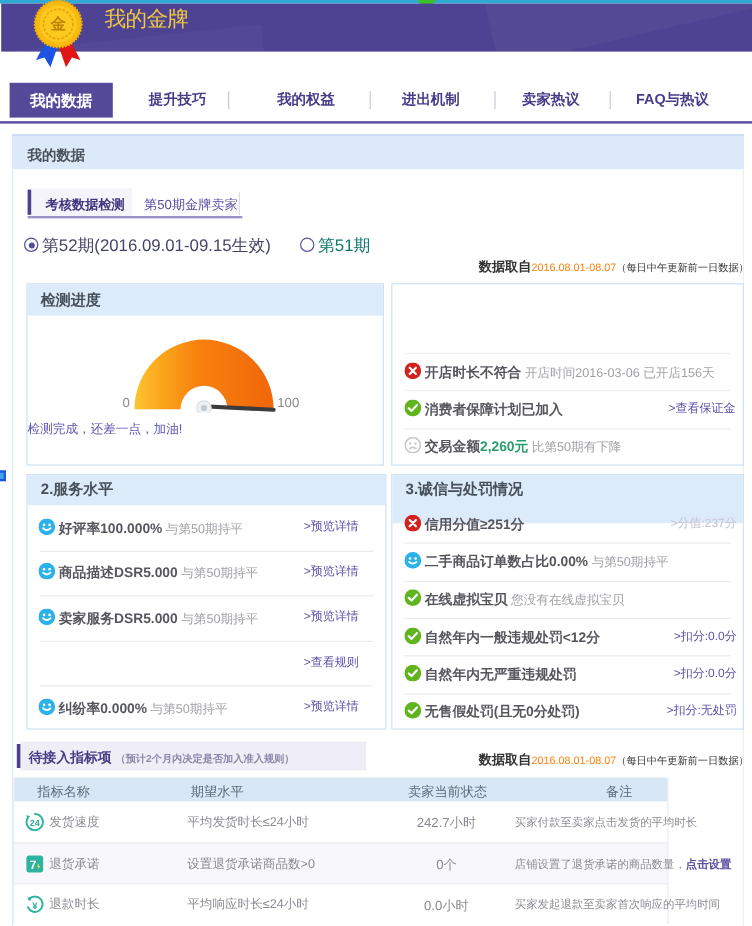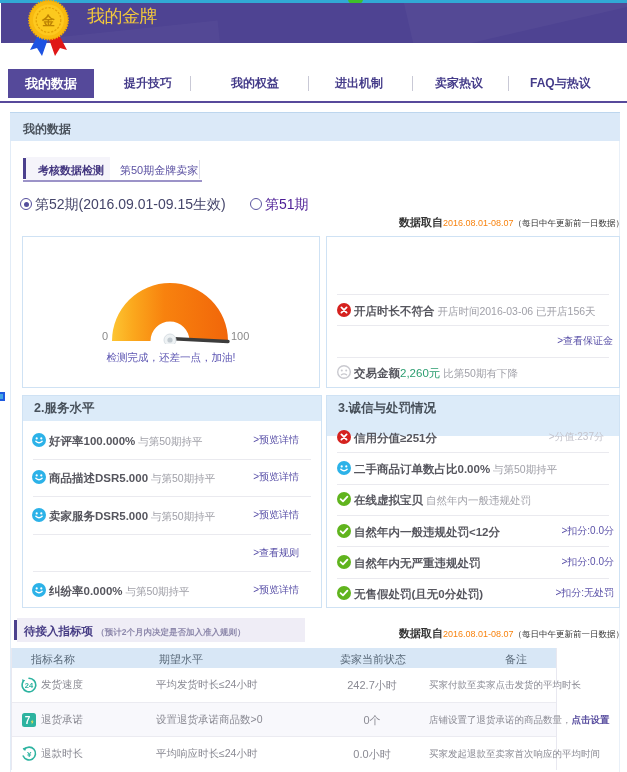--- a/index.html
+++ b/index.html
@@ -58,61 +58,66 @@
 <div class="a" style="left:23px;top:158px;width:3px;height:21px;background:#4c418e"></div>
 <div class="a" style="left:38px;top:163px;font-size:11px;font-weight:bold;color:#42357f">考核数据检测</div>
 <div class="a" style="left:120px;top:163px;font-size:11px;color:#5b51a2">第50期金牌卖家</div>
 <div class="a" style="left:199px;top:160px;width:1px;height:19px;background:#dcdcea"></div>
 <div class="a" style="left:23px;top:180px;width:179px;height:2px;background:#9c93c8"></div>
 
 <div class="a" style="left:20px;top:198px;width:12px;height:12px;border:1.5px solid #544e9c;border-radius:50%"></div>
 <div class="a" style="left:23.5px;top:201.5px;width:5px;height:5px;background:#544e9c;border-radius:50%"></div>
 <div class="a" style="left:35px;top:196px;font-size:14px;color:#45456a">第52期(2016.09.01-09.15生效)</div>
 <div class="a" style="left:250px;top:198px;width:12px;height:12px;border:1.5px solid #5b55a0;border-radius:50%"></div>
-<div class="a" style="left:265px;top:196px;font-size:14px;color:#4c1d95">第51期</div>
+<div class="a" style="left:265px;top:196px;font-size:14px;color:#0f766e">第51期</div>
 
 <div class="a" style="right:3px;top:215px;font-size:8.5px;color:#333;white-space:nowrap"><b style="font-size:11px">数据取自</b><span style="color:#f8830f;font-size:9px">2016.08.01-08.07</span>（每日中午更新前一日数据）</div>
 
 <div class="a" style="left:-2px;top:392px;width:7px;height:9px;background:#44a5e5;border:2px solid #1e5ae0"></div>
 
 <div class="panel" style="left:22px;top:236px;width:298px;height:152px">
+<div class="phd" style="height:26px;line-height:26px">检测进度</div>
 <svg class="a" style="left:83px;top:45px" width="130" height="62" viewBox="0 0 130 62">
 <defs>
         <linearGradient id="gg" x1="0" y1="0" x2="1" y2="0">
 <stop offset="0" stop-color="#fdc532"></stop>
           <stop offset="0.18" stop-color="#fba81d"></stop>
 <stop offset="0.45" stop-color="#f8820e"></stop>
           <stop offset="1" stop-color="#f1660a"></stop>
 </linearGradient>
       </defs>
 <path d="M6,59 A58,58 0 0 1 122,59 L83.5,59 A19.5,19.5 0 0 0 44.5,59 Z" fill="url(#gg)"></path>
 <line x1="63" y1="56.5" x2="122" y2="59.5" stroke="#3c3c3c" stroke-width="3.4" stroke-linecap="round"></line>
 <circle cx="64" cy="58" r="6" fill="#eef2f4" stroke="#d9dfe4" stroke-width="1"></circle>
 <circle cx="64" cy="58" r="2.6" fill="#c2cad0"></circle>
 </svg>
 <div class="a" style="left:79px;top:93px;font-size:11px;color:#8a8a8a">0</div>
 <div class="a" style="left:208px;top:93px;font-size:11px;color:#8a8a8a">100</div>
-<div class="a" style="left:0;right:0;top:114px;text-align:center;font-size:10.5px;color:#5c55b2">检测完成，还差一点，加油!</div>
+<div class="a" style="left:0;right:0;top:114px;text-align:left;font-size:10.5px;color:#5c55b2">检测完成，还差一点，加油!</div>
 </div>
 
 <div class="panel" style="left:326px;top:236px;width:294px;height:152px">
 <div class="sep" style="top:56.5px"></div>
 <div class="it" style="left:10px;top:63.5px"><span class="ic"><svg width="14" height="14" viewBox="0 0 14 14">
           <circle cx="7" cy="7" r="7" fill="#d5211e"></circle>
           <path d="M4.4,4.4 L9.6,9.6 M9.6,4.4 L4.4,9.6" stroke="#fff" stroke-width="1.8" stroke-linecap="round"></path>
         </svg></span><span class="bt">开店时长不符合</span><span class="gy"> 开店时间2016-03-06 已开店156天</span></div>
 <div class="sep" style="top:88px"></div>
+<div class="it" style="left:10px;top:95px"><span class="ic"><svg width="14" height="14" viewBox="0 0 14 14">
+          <circle cx="7" cy="7" r="7" fill="#60b41e"></circle>
+          <path d="M3.6,7.2 L6,9.4 L10.4,4.6" fill="none" stroke="#fff" stroke-width="1.8" stroke-linecap="round" stroke-linejoin="round"></path>
+        </svg></span><span class="bt">消费者保障计划已加入</span></div>
 <div class="it lk" style="left:auto;right:6px;top:95px">&gt;查看保证金</div>
 <div class="sep" style="top:120px"></div>
 <div class="it" style="left:10px;top:126px"><span class="ic"><svg width="14" height="14" viewBox="0 0 14 14">
           <circle cx="7" cy="7" r="6.3" fill="none" stroke="#c9c9cf" stroke-width="1.4"></circle>
           <circle cx="4.8" cy="5.6" r="1" fill="#c9c9cf"></circle>
           <circle cx="9.2" cy="5.6" r="1" fill="#c9c9cf"></circle>
           <path d="M4.4,9.8 Q7,7.8 9.6,9.8" fill="none" stroke="#c9c9cf" stroke-width="1.3" stroke-linecap="round"></path>
-        </svg></span><span class="bt">交易金额</span><span style="font-size:11.5px;font-weight:normal;color:#2a9d6f">2,260元</span><span class="gy"> 比第50期有下降</span></div>
+        </svg></span><span class="bt">交易金额</span><span style="font-size:11.5px;font-weight:bold;color:#2a9d6f">2,260元</span><span class="gy"> 比第50期有下降</span></div>
 </div>
 
 <div class="panel" style="left:22px;top:395px;width:300px;height:213px">
 <div class="phd" style="height:25px;line-height:25px">2.服务水平</div>
 <div class="it" style="left:9px;top:35px"><span class="ic"><svg width="14" height="14" viewBox="0 0 14 14">
           <circle cx="7" cy="7" r="7" fill="#2cb2e8"></circle>
           <circle cx="4.7" cy="5.4" r="1.1" fill="#fff"></circle>
           <circle cx="9.3" cy="5.4" r="1.1" fill="#fff"></circle>
           <path d="M3.9,8.2 Q7,11.2 10.1,8.2" fill="none" stroke="#fff" stroke-width="1.5" stroke-linecap="round"></path>
         </svg></span><span class="bt">好评率100.000%</span><span class="gy"> 与第50期持平</span></div>
@@ -144,33 +149,33 @@
         </svg></span><span class="bt">纠纷率0.000%</span><span class="gy"> 与第50期持平</span></div>
 <div class="it lk" style="left:auto;right:22px;top:185.2px">&gt;预览详情</div>
 </div>
 
 <div class="panel" style="left:326px;top:395px;width:294px;height:213px">
 <div class="phd" style="height:40px;line-height:25px">3.诚信与处罚情况</div>
 <div class="it" style="left:10px;top:31.7px"><span class="ic"><svg width="14" height="14" viewBox="0 0 14 14">
           <circle cx="7" cy="7" r="7" fill="#d5211e"></circle>
           <path d="M4.4,4.4 L9.6,9.6 M9.6,4.4 L4.4,9.6" stroke="#fff" stroke-width="1.8" stroke-linecap="round"></path>
         </svg></span><span class="bt">信用分值≥251分</span></div>
-<div class="it" style="left:auto;right:15px;top:31.7px;font-size:10px;color:#c3c3cc">&gt;分值:237分</div>
+<div class="it" style="left:auto;right:5px;top:31.7px;font-size:10px;color:#c3c3cc">&gt;分值:237分</div>
 <div class="sep" style="top:56.3px"></div>
 <div class="it" style="left:10px;top:63px"><span class="ic"><svg width="14" height="14" viewBox="0 0 14 14">
           <circle cx="7" cy="7" r="7" fill="#2cb2e8"></circle>
           <circle cx="4.7" cy="5.4" r="1.1" fill="#fff"></circle>
           <circle cx="9.3" cy="5.4" r="1.1" fill="#fff"></circle>
           <path d="M3.9,8.2 Q7,11.2 10.1,8.2" fill="none" stroke="#fff" stroke-width="1.5" stroke-linecap="round"></path>
         </svg></span><span class="bt">二手商品订单数占比0.00%</span><span class="gy"> 与第50期持平</span></div>
 <div class="sep" style="top:87.7px"></div>
 <div class="it" style="left:10px;top:94.3px"><span class="ic"><svg width="14" height="14" viewBox="0 0 14 14">
           <circle cx="7" cy="7" r="7" fill="#60b41e"></circle>
           <path d="M3.6,7.2 L6,9.4 L10.4,4.6" fill="none" stroke="#fff" stroke-width="1.8" stroke-linecap="round" stroke-linejoin="round"></path>
-        </svg></span><span class="bt">在线虚拟宝贝</span><span class="gy"> 自然年内一般违规处罚</span></div>
+        </svg></span><span class="bt">在线虚拟宝贝</span><span class="gy"> 您没有在线虚拟宝贝</span></div>
 <div class="sep" style="top:119px"></div>
 <div class="it" style="left:10px;top:125.7px"><span class="ic"><svg width="14" height="14" viewBox="0 0 14 14">
           <circle cx="7" cy="7" r="7" fill="#60b41e"></circle>
           <path d="M3.6,7.2 L6,9.4 L10.4,4.6" fill="none" stroke="#fff" stroke-width="1.8" stroke-linecap="round" stroke-linejoin="round"></path>
         </svg></span><span class="bt">自然年内一般违规处罚&lt;12分</span></div>
 <div class="it lk" style="left:auto;right:5px;top:125.7px">&gt;扣分:0.0分</div>
 <div class="sep" style="top:150.3px"></div>
 <div class="it" style="left:10px;top:157px"><span class="ic"><svg width="14" height="14" viewBox="0 0 14 14">
           <circle cx="7" cy="7" r="7" fill="#60b41e"></circle>
           <path d="M3.6,7.2 L6,9.4 L10.4,4.6" fill="none" stroke="#fff" stroke-width="1.8" stroke-linecap="round" stroke-linejoin="round"></path>

